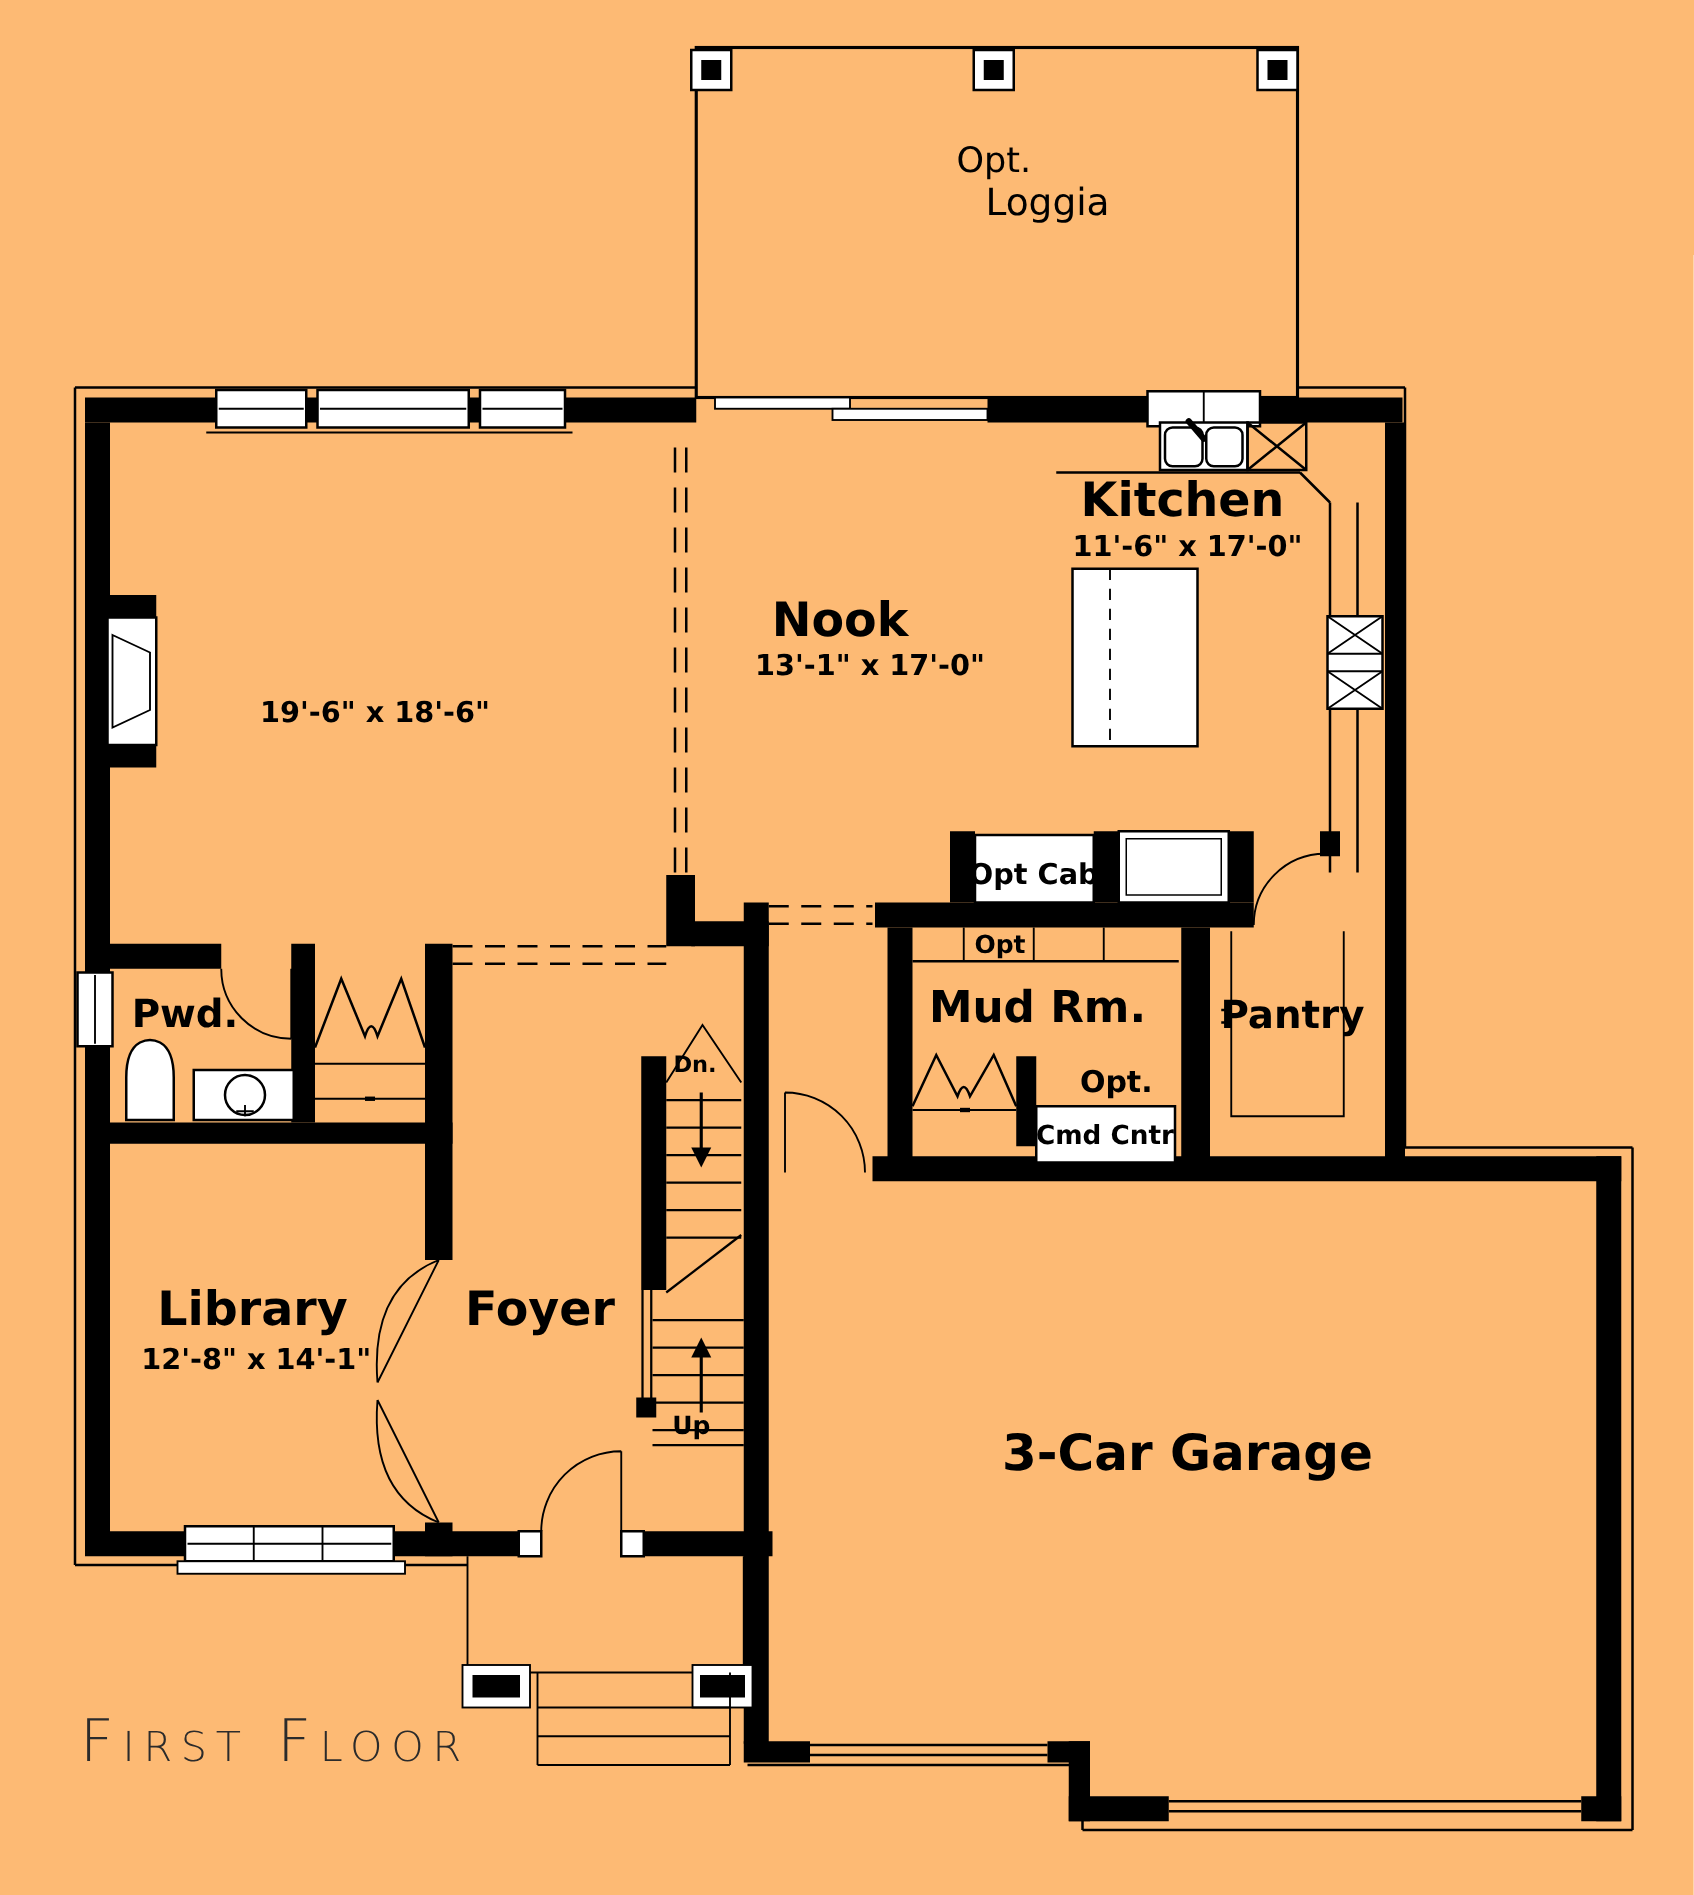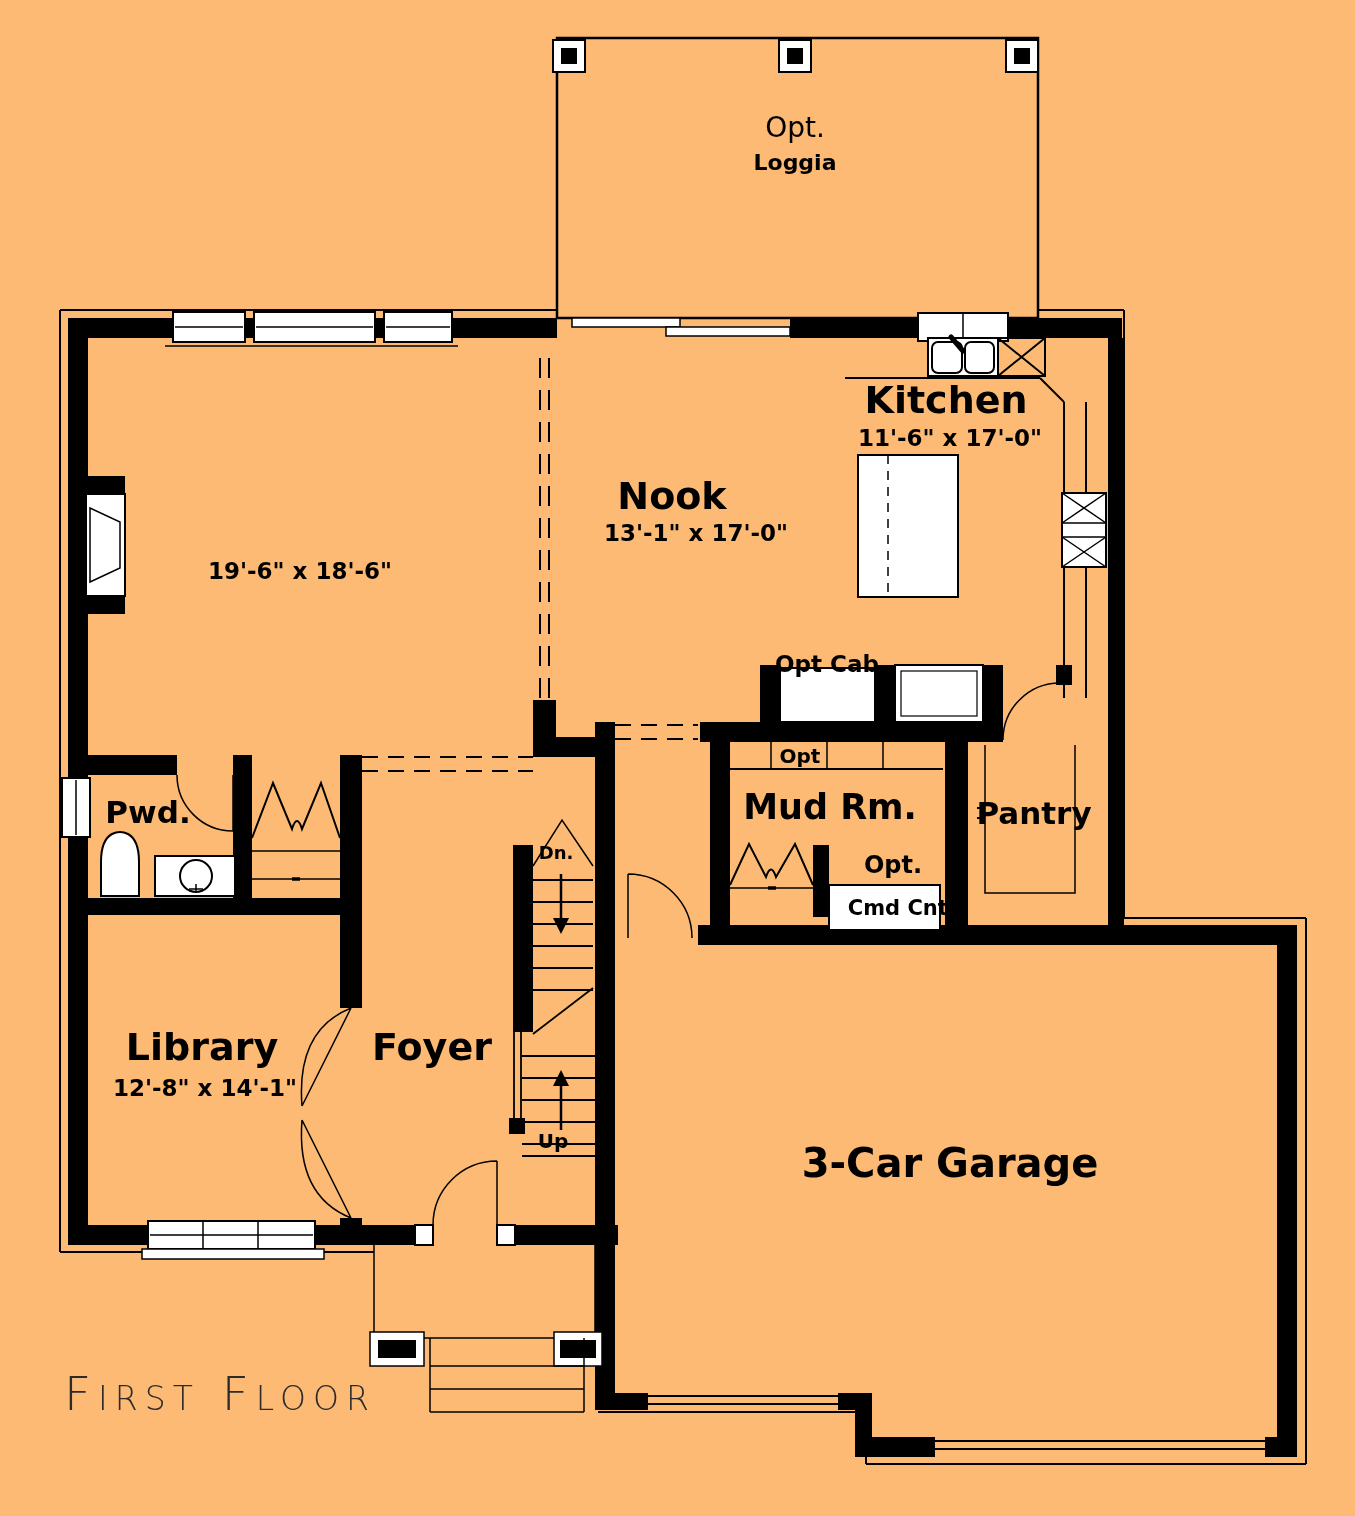--- a/index.html
+++ b/index.html
@@ -7,21 +7,21 @@
         font-family:"DejaVu Sans","Liberation Sans",sans-serif;color:#000;}
   #plan svg{position:absolute;left:0;top:0;}
   .lbl{position:absolute;transform:translate(-50%,-50%);white-space:nowrap;color:#000;
        text-align:center;line-height:1.05;}
   .room{font-size:38px;font-weight:600;}
   .room-sm{font-size:31px;font-weight:600;}
   .dims{font-size:23px;font-weight:700;}
   .note{font-size:23px;font-weight:700;}
   .note-lg{font-size:20px;font-weight:700;}
   .loggia-opt{font-size:28px;font-weight:500;}
-  .loggia-name{font-size:22px;font-weight:700;}
+  .loggia-name{font-size:30px;font-weight:400;margin-left:43px;}
   .title{position:absolute;font-variant:small-caps;font-weight:200;letter-spacing:7px;
          font-size:47px;color:#2b2b2b;}
 </style>
 </head>
 <body>
 
 <div id="plan">
 
 <svg width="1355" height="1516" viewBox="0 0 1355 1516">
 
@@ -252,28 +252,28 @@
   <div class="lbl loggia-name" style="left:795px;top:163px;">Loggia</div>
 
   <div class="lbl dims" style="left:300px;top:571px;">19'-6" x 18'-6"</div>
 
   <div class="lbl room" style="left:672px;top:497px;text-align:center;">Nook</div>
   <div class="lbl dims" style="left:696px;top:533px;">13'-1" x 17'-0"</div>
 
   <div class="lbl room" style="left:946px;top:401px;">Kitchen</div>
   <div class="lbl dims" style="left:950px;top:438px;">11'-6" x 17'-0"</div>
 
-  <div class="lbl note" style="left:827px;top:664px;">Opt Cab</div>
+  <div class="lbl note" style="left:827px;top:700px;">Opt Cab</div>
   <div class="lbl note-lg" style="left:800px;top:756px;">Opt</div>
 
   <div class="lbl room" style="left:830px;top:807px;font-size:35px;">Mud Rm.</div>
   <div class="lbl room-sm" style="left:1034px;top:813px;">Pantry</div>
 
   <div class="lbl note" style="left:893px;top:866px;font-size:24px;">Opt.</div>
-  <div class="lbl note" style="left:884px;top:908px;font-size:21px;margin-left:19px;">Cmd Cntr</div>
+  <div class="lbl note" style="left:884px;top:908px;font-size:21px;">Cmd Cntr</div>
 
   <div class="lbl room-sm" style="left:148px;top:812px;">Pwd.</div>
 
   <div class="lbl note" style="left:556px;top:853px;font-size:18px;">Dn.</div>
   <div class="lbl note-lg" style="left:553px;top:1141px;">Up</div>
 
   <div class="lbl room" style="left:202px;top:1048px;">Library</div>
   <div class="lbl dims" style="left:205px;top:1088px;">12'-8" x 14'-1"</div>
 
   <div class="lbl room" style="left:432px;top:1048px;">Foyer</div>

